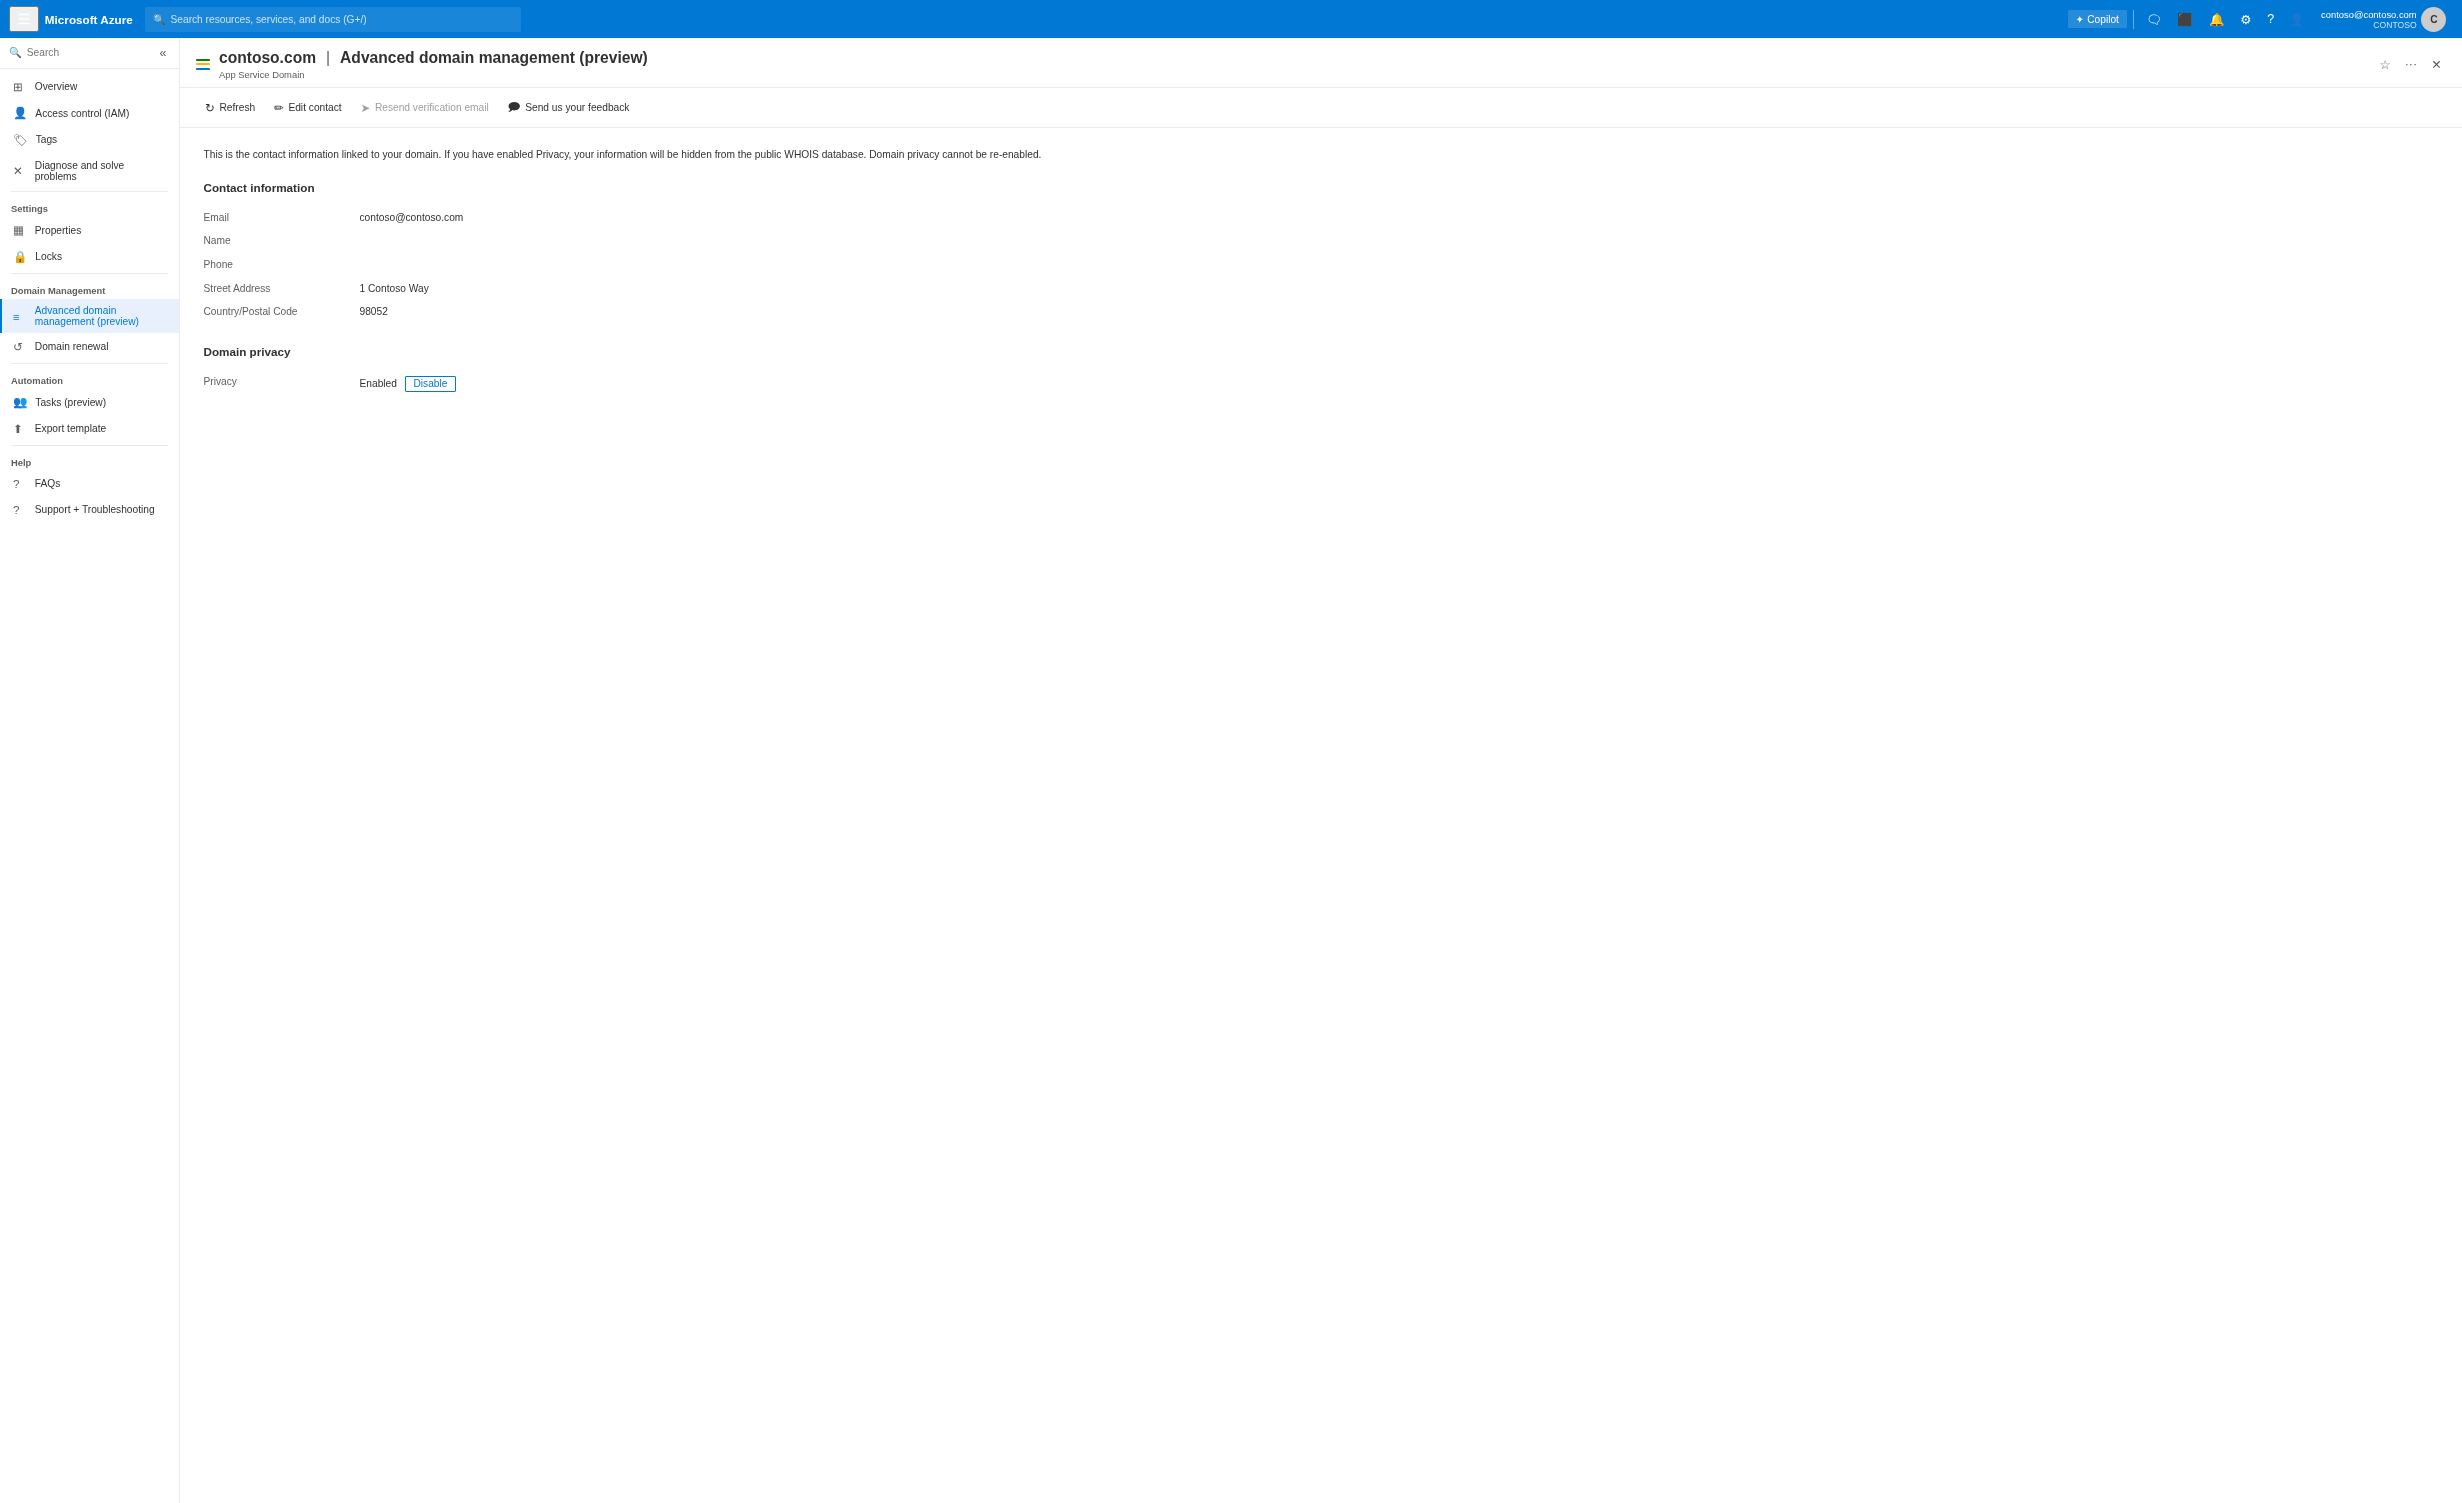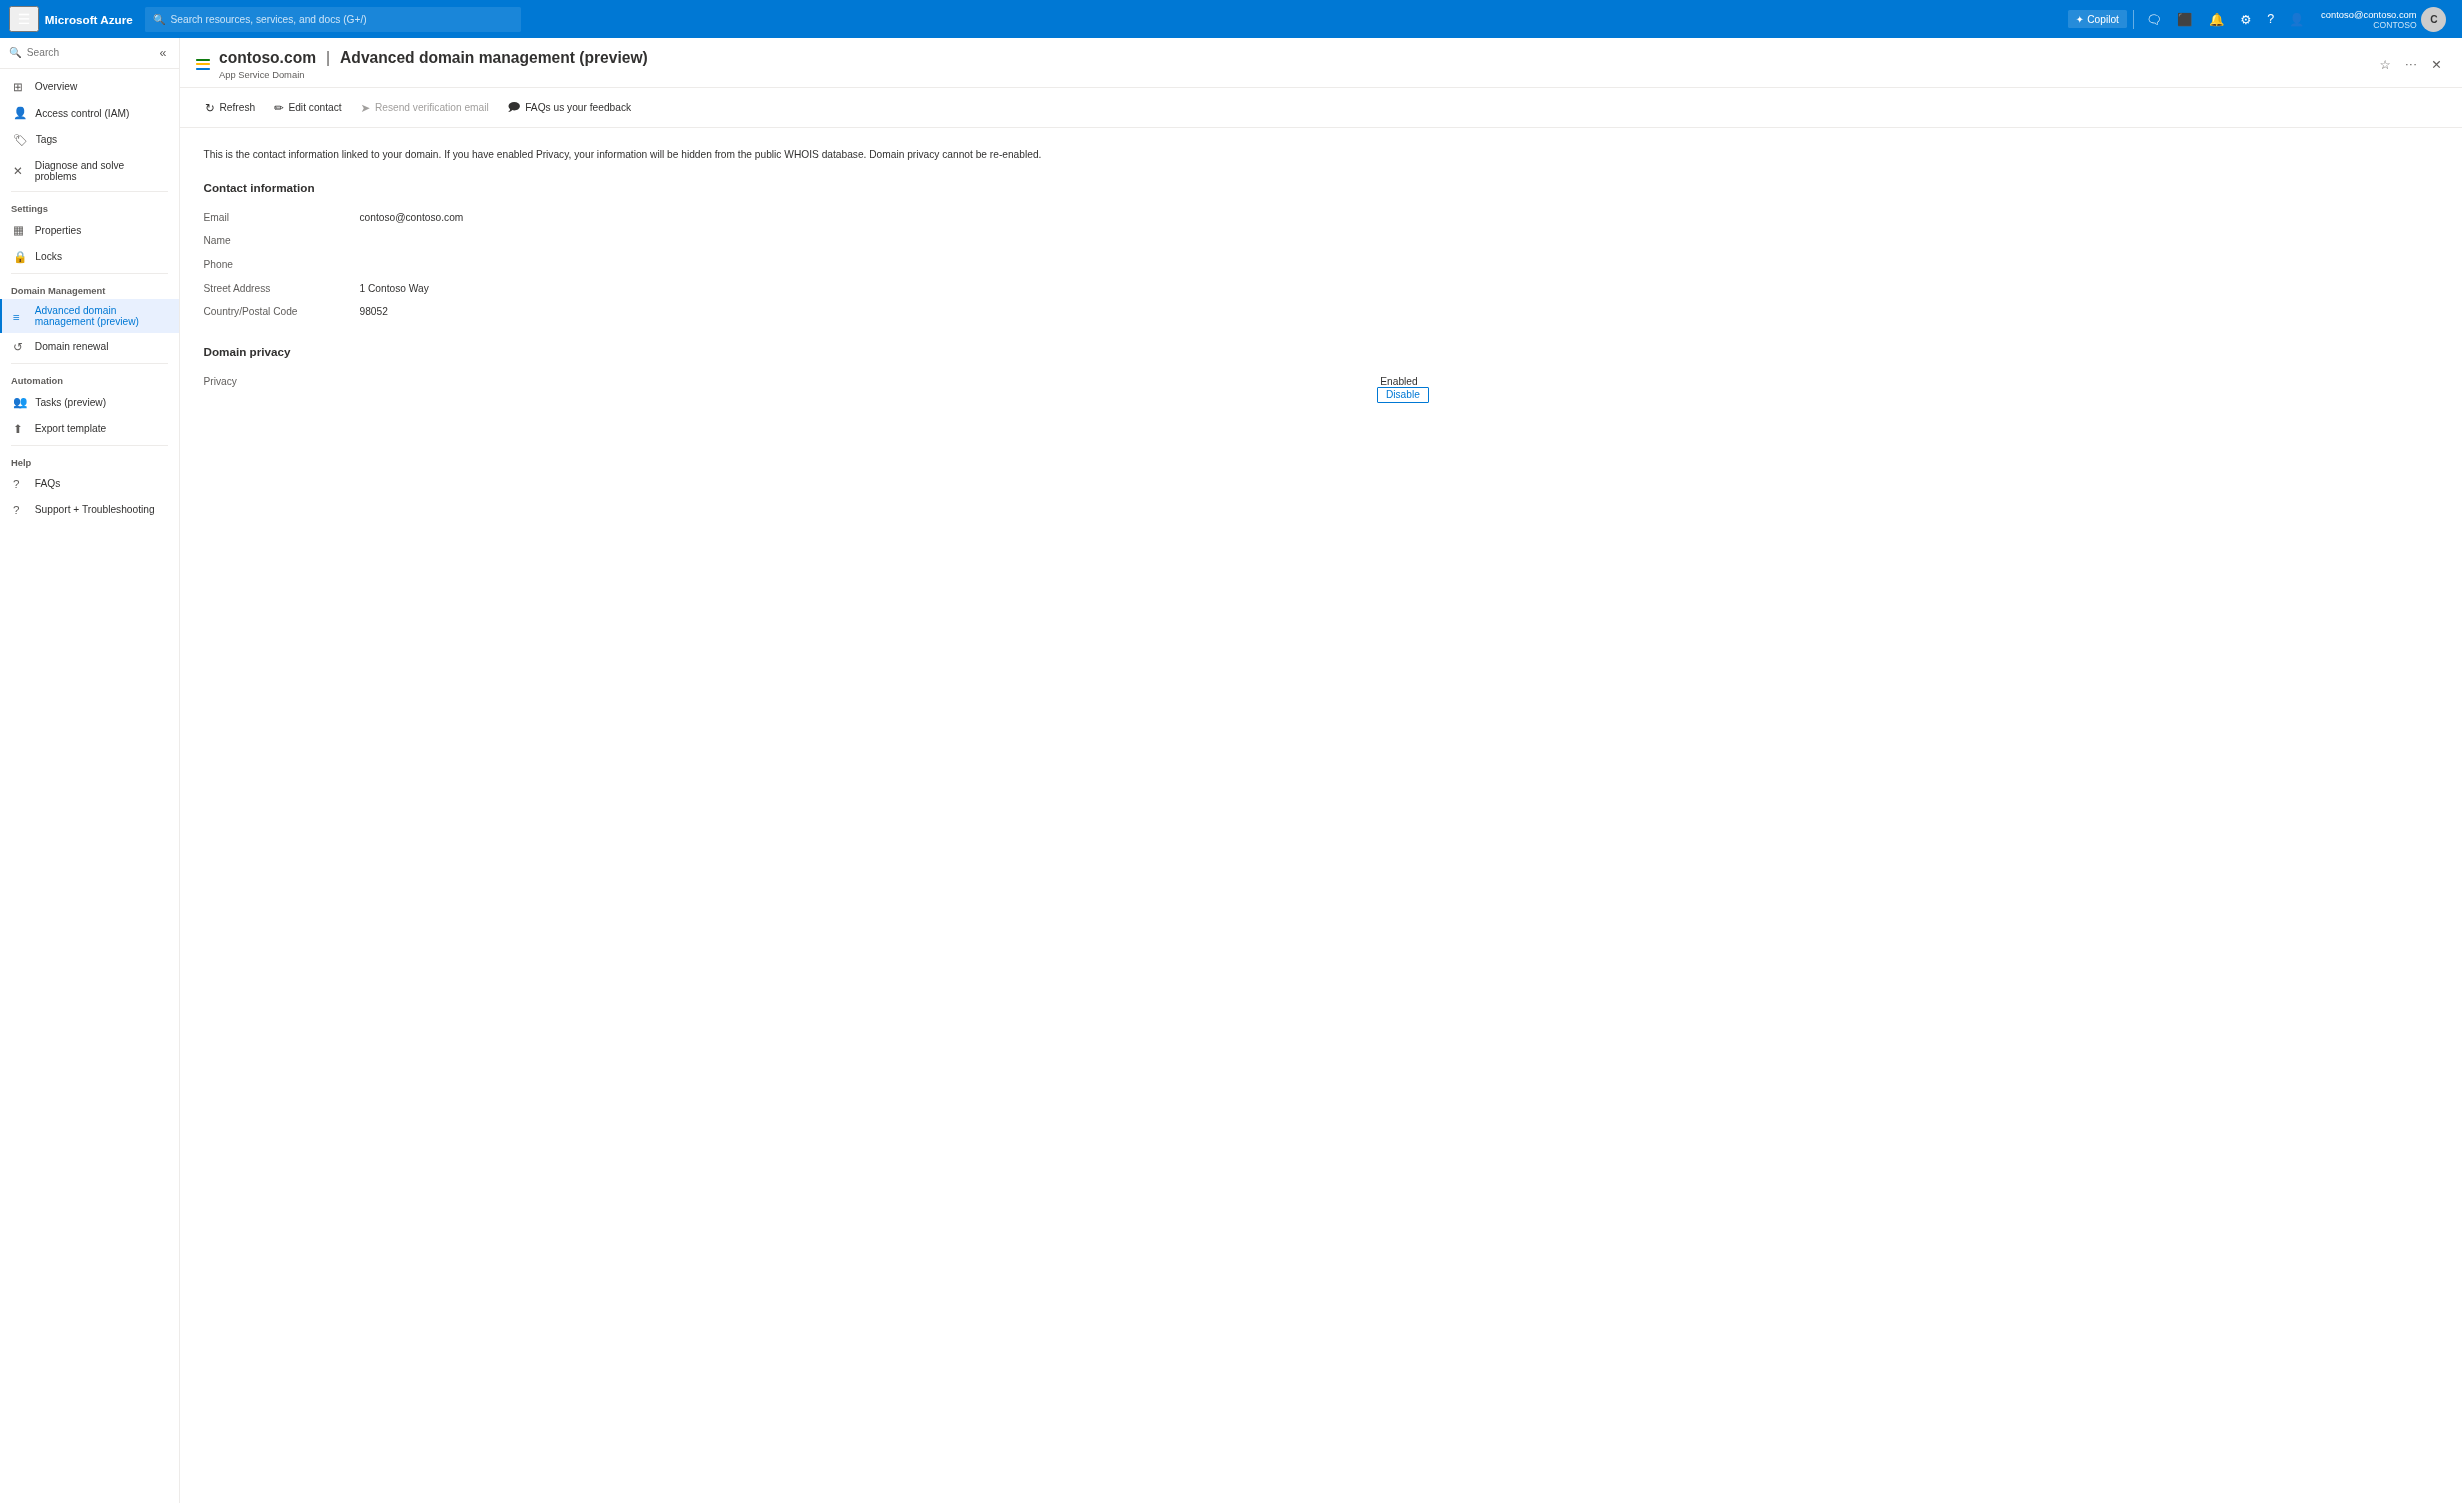--- a/index.html
+++ b/index.html
@@ -320,21 +320,20 @@
       font-size: 10.2px;
       padding: 1.6px 7.8px;
       cursor: pointer;
       border-radius: 1px;
       margin-left: 7.8px;
     }
 
     .privacy-row {
       display: flex;
       align-items: center;
-      flex-direction: column;
     }
 
     .close-btn {
       background: transparent;
       border: none;
       cursor: pointer;
       font-size: 14px;
       color: #605e5c;
       padding: 3.1px 6.3px;
     }
@@ -485,21 +484,21 @@
       <button class="toolbar-btn">
         <span class="toolbar-btn-icon">✏</span>
         <span>Edit contact</span>
       </button>
       <button class="toolbar-btn disabled">
         <span class="toolbar-btn-icon">➤</span>
         <span>Resend verification email</span>
       </button>
       <button class="toolbar-btn">
         <span class="toolbar-btn-icon">🗩</span>
-        <span>FAQs us your feedback</span>
+        <span>Send us your feedback</span>
       </button>
     </div>
 
     <div class="content">
       <p class="info-text">This is the contact information linked to your domain. If you have enabled Privacy, your information will be hidden from the public WHOIS database. Domain privacy cannot be re-enabled.</p>
 
       <div>
         <div class="section-title">Contact information</div>
         <table class="info-table">
           <tbody id="contact-table-body">

